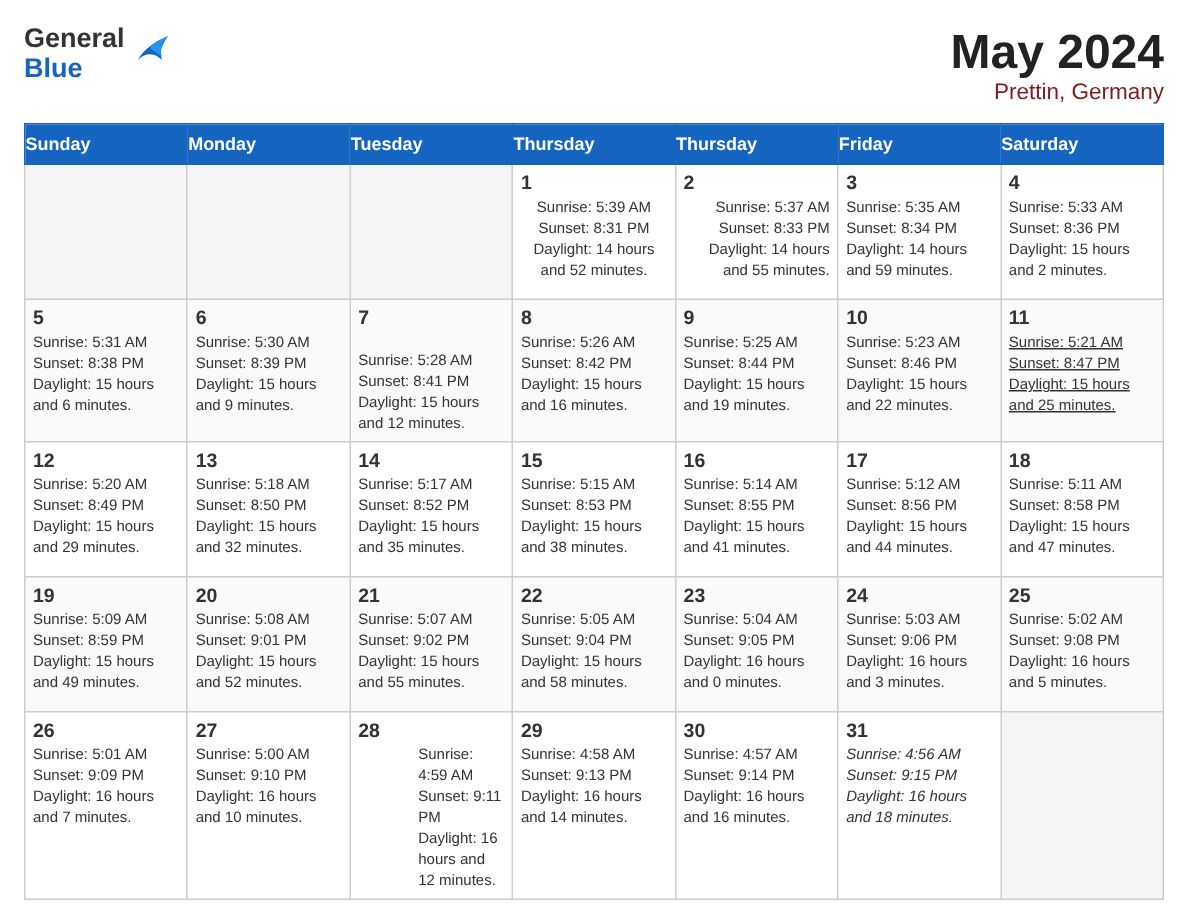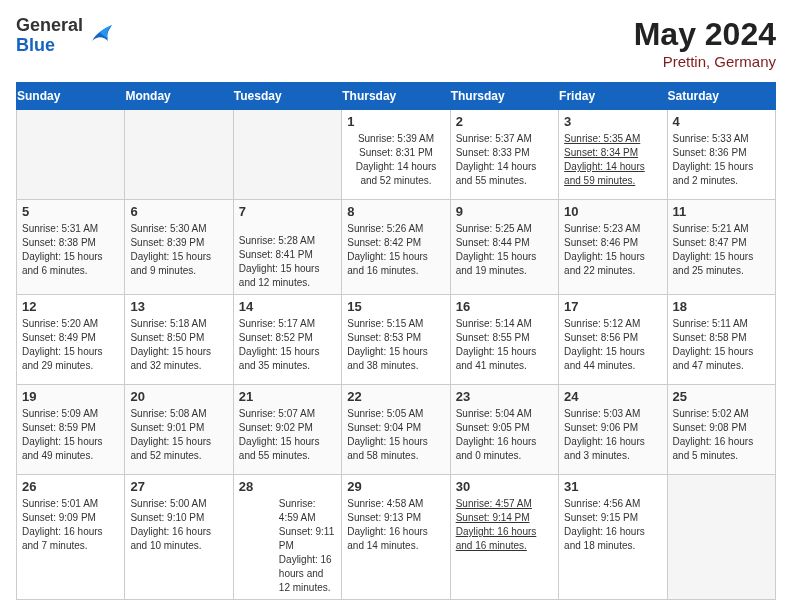--- a/index.html
+++ b/index.html
@@ -129,27 +129,27 @@
         <td class="empty"></td>
         <td class="empty"></td>
         <td>
           <div class="day-num">1</div>
           <div class="cell-info" style="white-space: pre-line; text-align: center;">Sunrise: 5:39 AM
 Sunset: 8:31 PM
 Daylight: 14 hours and 52 minutes.</div>
         </td>
         <td>
           <div class="day-num">2</div>
-          <div class="cell-info" style="white-space: pre-line;">Sunrise: 5:37 AM
+          <div class="cell-info" style="white-space: pre-line; text-align: right;">Sunrise: 5:37 AM
 Sunset: 8:33 PM
 Daylight: 14 hours and 55 minutes.</div>
         </td>
         <td>
           <div class="day-num">3</div>
-          <div class="cell-info" style="white-space: pre-line; text-decoration: underline;">Sunrise: 5:35 AM
+          <div class="cell-info" style="white-space: pre-line;">Sunrise: 5:35 AM
 Sunset: 8:34 PM
 Daylight: 14 hours and 59 minutes.</div>
         </td>
         <td>
           <div class="day-num">4</div>
           <div class="cell-info" style="white-space: pre-line;">Sunrise: 5:33 AM
 Sunset: 8:36 PM
 Daylight: 15 hours and 2 minutes.</div>
         </td>
       </tr>
@@ -185,21 +185,21 @@
 Daylight: 15 hours and 19 minutes.</div>
         </td>
         <td>
           <div class="day-num">10</div>
           <div class="cell-info" style="white-space: pre-line;">Sunrise: 5:23 AM
 Sunset: 8:46 PM
 Daylight: 15 hours and 22 minutes.</div>
         </td>
         <td>
           <div class="day-num">11</div>
-          <div class="cell-info" style="white-space: pre-line;">Sunrise: 5:21 AM
+          <div class="cell-info" style="white-space: pre-line; text-decoration: underline;">Sunrise: 5:21 AM
 Sunset: 8:47 PM
 Daylight: 15 hours and 25 minutes.</div>
         </td>
       </tr>
       <tr>
         <td>
           <div class="day-num">12</div>
           <div class="cell-info" style="white-space: pre-line;">Sunrise: 5:20 AM
 Sunset: 8:49 PM
 Daylight: 15 hours and 29 minutes.</div>
@@ -305,26 +305,26 @@
 Daylight: 16 hours and 12 minutes.</div>
         </td>
         <td>
           <div class="day-num">29</div>
           <div class="cell-info" style="white-space: pre-line;">Sunrise: 4:58 AM
 Sunset: 9:13 PM
 Daylight: 16 hours and 14 minutes.</div>
         </td>
         <td>
           <div class="day-num">30</div>
-          <div class="cell-info" style="white-space: pre-line; text-decoration: underline;">Sunrise: 4:57 AM
+          <div class="cell-info" style="white-space: pre-line;">Sunrise: 4:57 AM
 Sunset: 9:14 PM
 Daylight: 16 hours and 16 minutes.</div>
         </td>
         <td>
           <div class="day-num">31</div>
-          <div class="cell-info" style="white-space: pre-line;">Sunrise: 4:56 AM
+          <div class="cell-info" style="white-space: pre-line; font-style: italic;">Sunrise: 4:56 AM
 Sunset: 9:15 PM
 Daylight: 16 hours and 18 minutes.</div>
         </td>
         <td class="empty"></td>
       </tr>
     </tbody>
 </table>
 
 </body></html>

